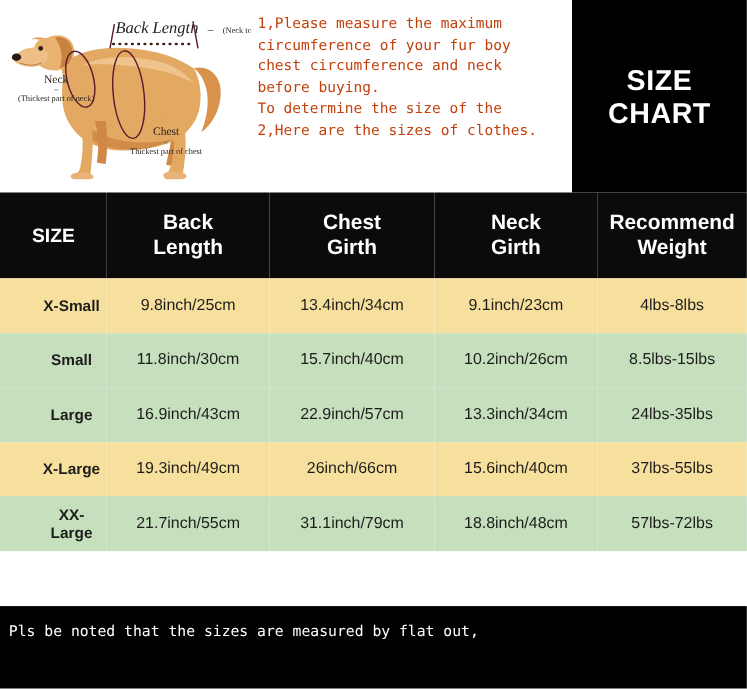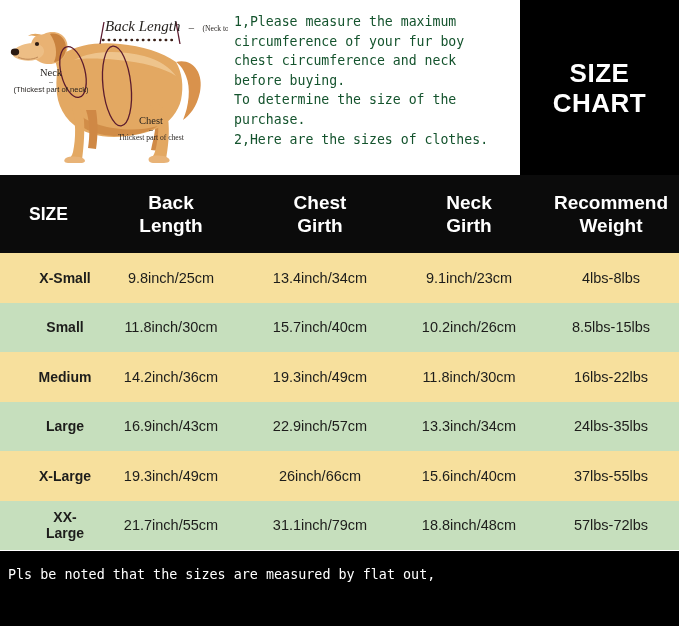--- a/index.html
+++ b/index.html
@@ -18,21 +18,21 @@
   .diagram svg{position:absolute;left:0;top:0;}
 
   .instructions{
     position:absolute;left:228px;top:0;width:292px;height:172px;
     background:#ffffff;
     padding:12px 4px 0 6px;
     box-sizing:border-box;
   }
   .instructions p{
     margin:0;
-    color:#14532d;
+    color:#c2410c;
     font-family:"DejaVu Sans Mono", monospace;
     font-size:13.2px;
     line-height:19.6px;
     letter-spacing:0px;
     white-space:pre-wrap;
   }
 
   .titlebox{
     position:absolute;left:520px;top:0;width:159px;height:175px;
     background:#000000;
@@ -162,37 +162,36 @@
 
       <div style="position:absolute;left:105px;top:17px;white-space:nowrap;">
         <span style="font-family:'Liberation Serif',serif;font-size:15px;color:#231f1c;font-style:italic;">Back Length</span>
         <span style="font-family:'Liberation Serif',serif;font-size:10.5px;color:#231f1c;padding:0 4px;">–</span>
         <span style="font-family:'Liberation Serif',serif;font-size:7.6px;color:#231f1c;">(Neck to tail)</span>
       </div>
 
       <div style="position:absolute;left:2px;top:67px;width:98px;text-align:center;">
         <div style="font-family:'Liberation Serif',serif;font-size:10.5px;color:#231f1c;">Neck</div>
         <div style="font-family:'Liberation Serif',serif;font-size:8px;color:#231f1c;line-height:7px;">–</div>
-        <div style="font-family:Liberation Sans, sans-serif;font-size:7.6px;color:#231f1c;white-space:nowrap;">(Thickest part of neck)</div>
+        <div style="font-family:Liberation Serif, serif;font-size:7.6px;color:#231f1c;white-space:nowrap;">(Thickest part of neck)</div>
       </div>
 
       <div style="position:absolute;left:95px;top:115px;width:112px;text-align:center;">
         <div style="font-family:'Liberation Serif',serif;font-size:10.5px;color:#231f1c;">Chest</div>
         <div style="font-family:'Liberation Serif',serif;font-size:8px;color:#231f1c;line-height:7px;">–</div>
         <div style="font-family:'Liberation Serif',serif;font-size:7.6px;color:#231f1c;white-space:nowrap;">Thickest part of chest</div>
       </div>
     </div>
 
     <div class="instructions">
       <p>1,Please measure the maximum</p>
       <p>circumference of your fur boy</p>
       <p>chest circumference and neck</p>
       <p>before buying.</p>
       <p>To determine the size of the</p>
-      <p>purchase.</p>
       <p>2,Here are the sizes of clothes.</p>
     </div>
 
     <div class="titlebox">
       <div class="t">
         <div>SIZE</div>
         <div>CHART</div>
       </div>
     </div>
   </div>
@@ -237,27 +236,20 @@
           <td>9.1inch/23cm</td>
           <td>4lbs-8lbs</td>
         </tr>
         <tr class="even">
           <td class="lbl">Small</td>
           <td>11.8inch/30cm</td>
           <td>15.7inch/40cm</td>
           <td>10.2inch/26cm</td>
           <td>8.5lbs-15lbs</td>
         </tr>
-        <tr class="odd">
-          <td class="lbl">Medium</td>
-          <td>14.2inch/36cm</td>
-          <td>19.3inch/49cm</td>
-          <td>11.8inch/30cm</td>
-          <td>16lbs-22lbs</td>
-        </tr>
         <tr class="even">
           <td class="lbl">Large</td>
           <td>16.9inch/43cm</td>
           <td>22.9inch/57cm</td>
           <td>13.3inch/34cm</td>
           <td>24lbs-35lbs</td>
         </tr>
         <tr class="odd">
           <td class="lbl">X-Large</td>
           <td>19.3inch/49cm</td>

